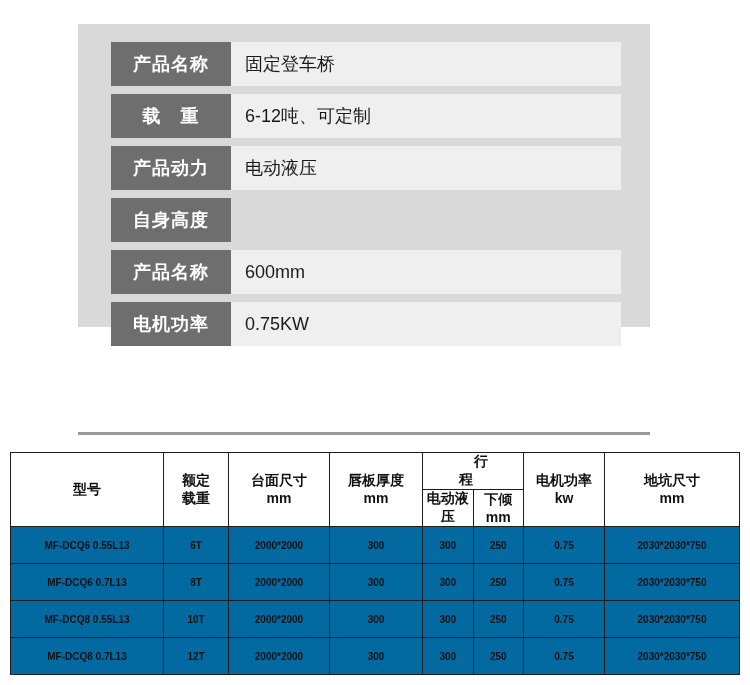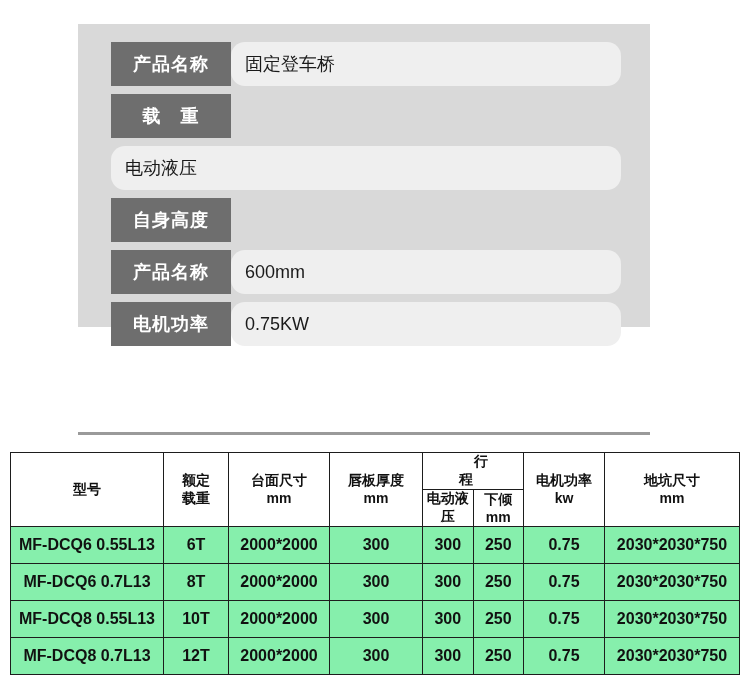--- a/index.html
+++ b/index.html
@@ -56,21 +56,20 @@
   }
   .spec-value {
     flex: 1;
     background: #efefef;
     color: #1a1a1a;
     font-size: 18px;
     display: flex;
     align-items: center;
     padding-left: 14px;
     box-sizing: border-box;
-    border-radius: 14px;
   }
 
   
   .divider {
     position: absolute;
     left: 78px;
     top: 432px;
     width: 572px;
     height: 3px;
     background: #9a9a9a;
@@ -98,22 +97,22 @@
     padding: 0;
   }
   table.spec-table thead th {
     background: #ffffff;
     height: 32px;
   }
   .hdr-tall { height: 64px; }
   .hdr-sub { height: 32px; font-size: 13px; }
   table.spec-table tbody td {
     height: 36px;
-    font-size: 16px;
-    background: #86efac;
+    font-size: 10px;
+    background: #0369a1;
   }
   .col-model { width: 152px; }
   .col-cap { width: 64px; }
   .col-size { width: 100px; }
   .col-lip { width: 92px; }
   .col-up { width: 84px; }
   .col-down { width: 84px; }
   .col-power { width: 80px; }
   .col-pit { width: 134px; }
   .travel-head {
@@ -130,23 +129,25 @@
   <div class="spec-panel">
     <div class="spec-rows">
 
       <div class="spec-row">
         <div class="spec-label">产品名称</div>
         <div class="spec-value">固定登车桥</div>
       </div>
 
       <div class="spec-row">
         <div class="spec-label">载　重</div>
-      </div>
-
-      <div class="spec-row">
+        <div class="spec-value">6-12吨、可定制</div>
+      </div>
+
+      <div class="spec-row">
+        <div class="spec-label">产品动力</div>
         <div class="spec-value">电动液压</div>
       </div>
 
       <div class="spec-row">
         <div class="spec-label">自身高度</div>
       </div>
 
       <div class="spec-row">
         <div class="spec-label">产品名称</div>
         <div class="spec-value">600mm</div>

